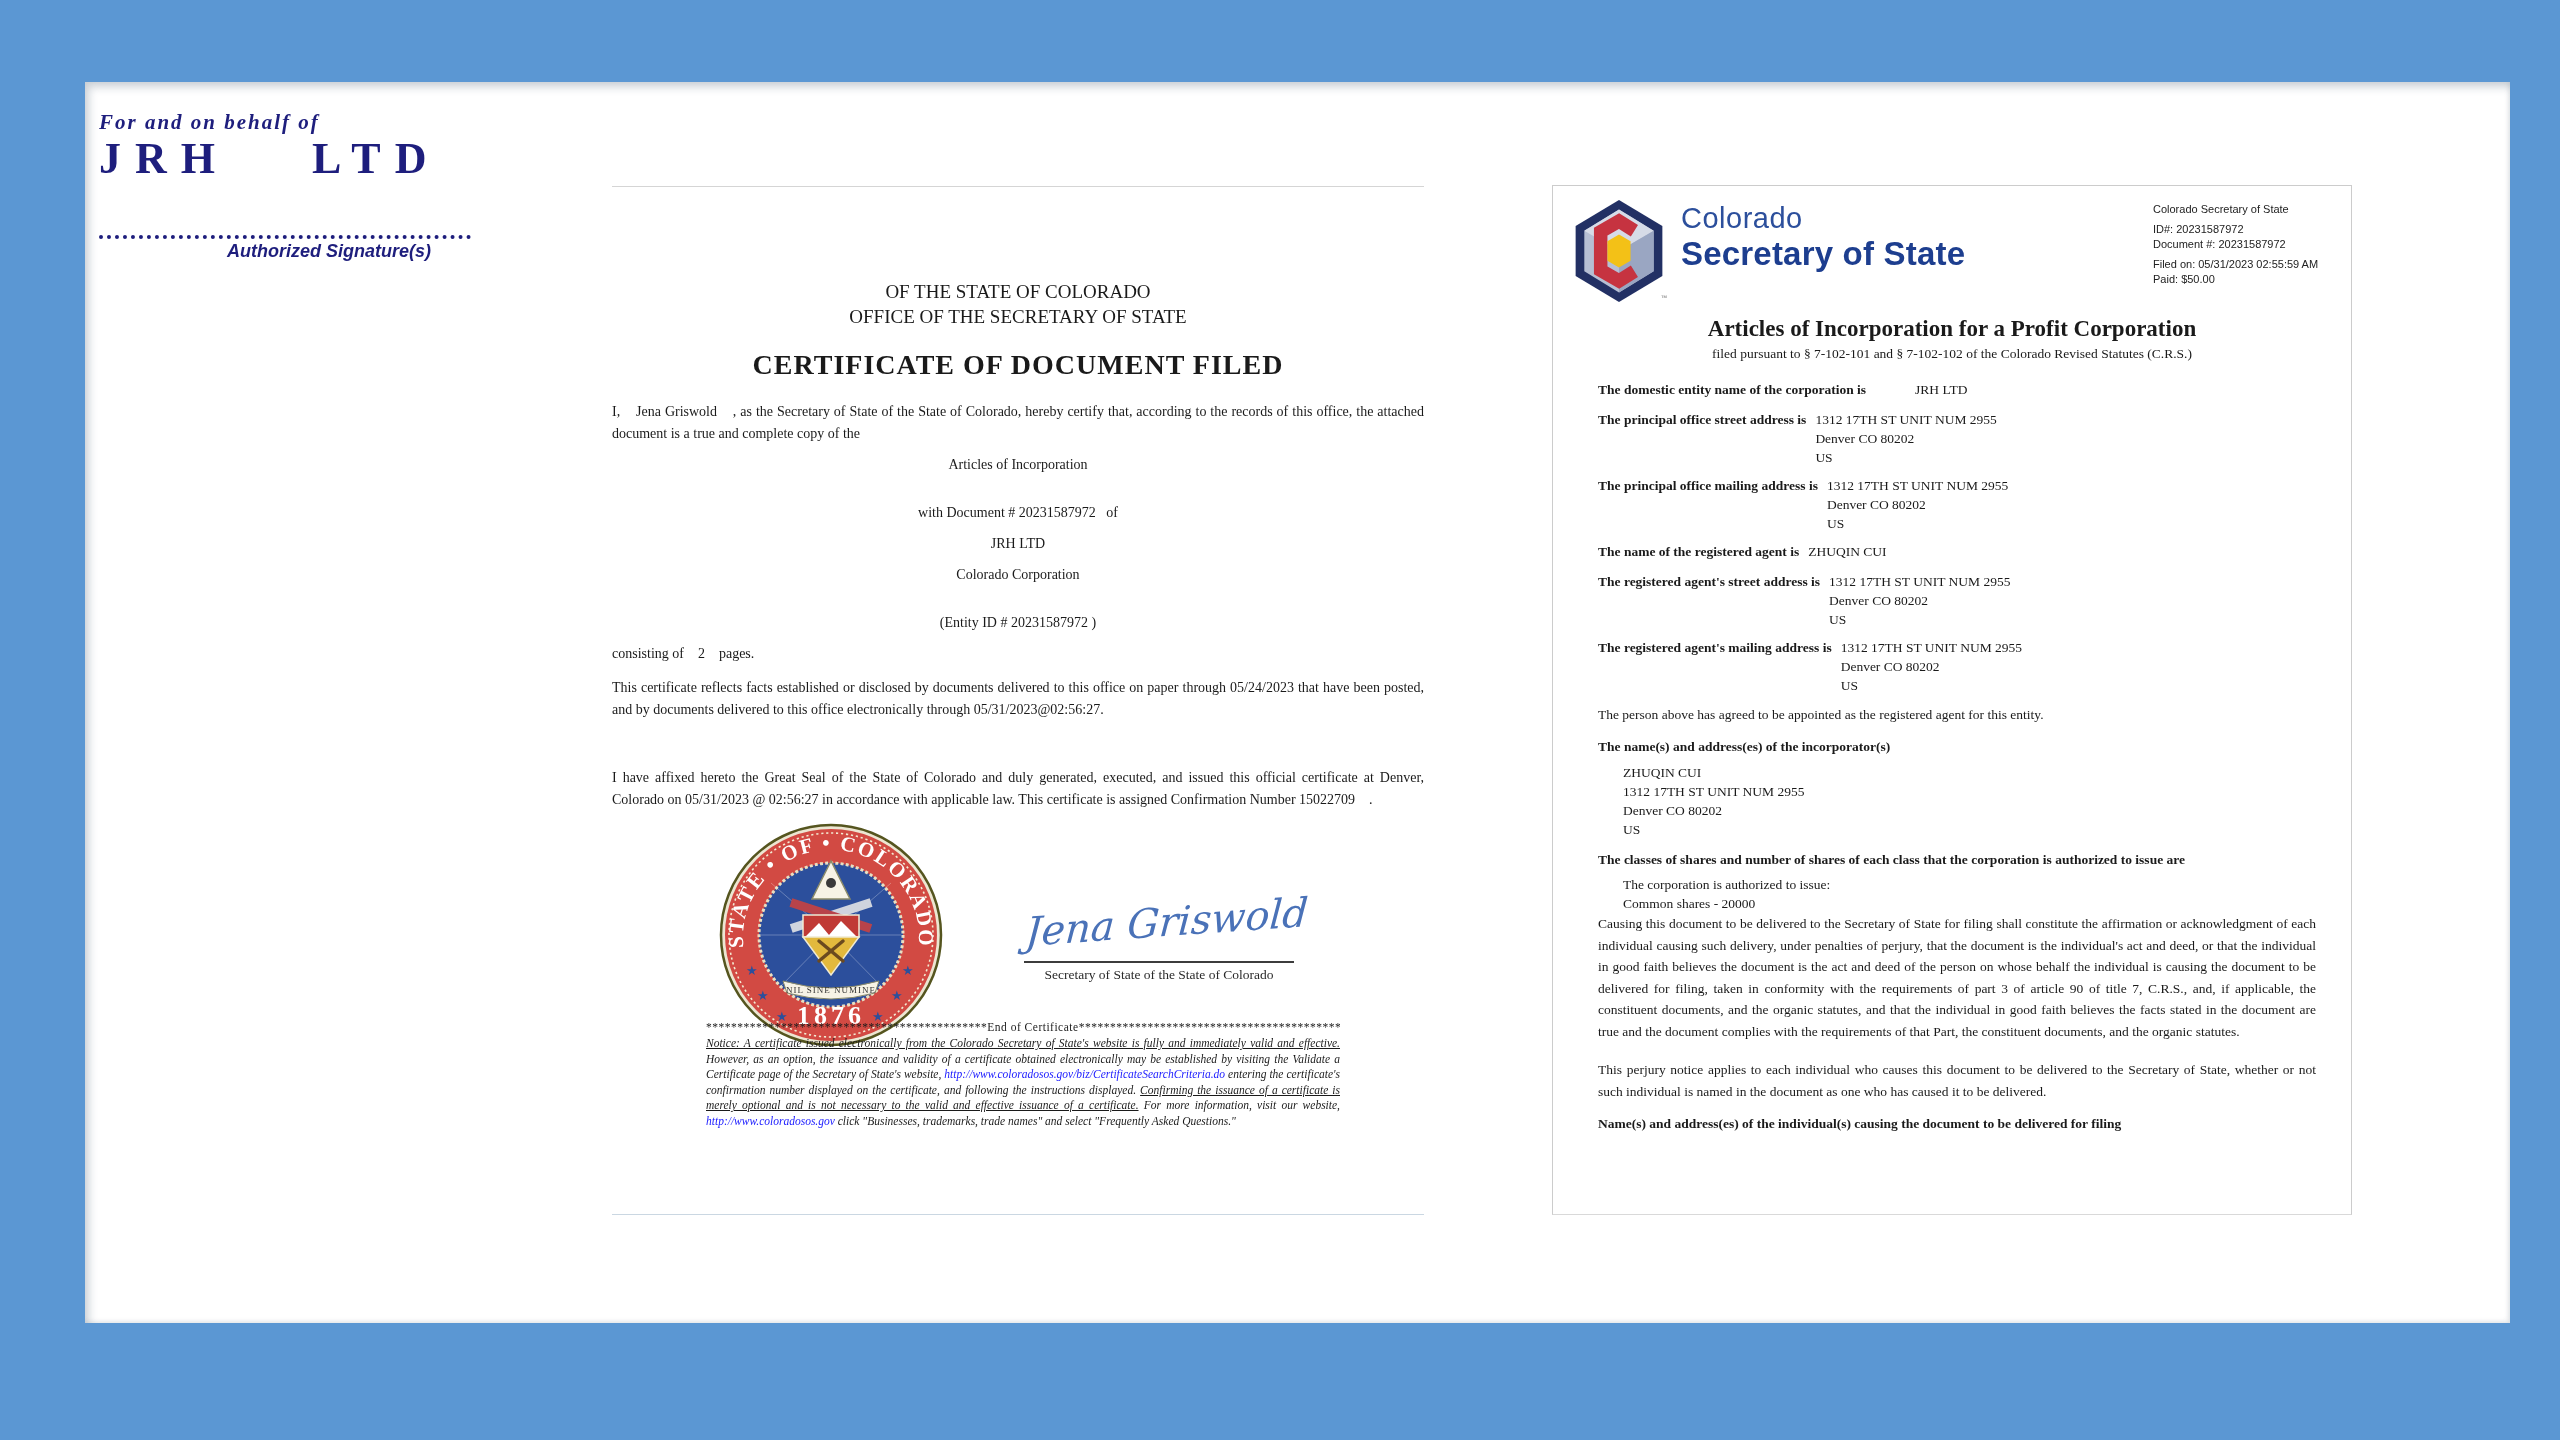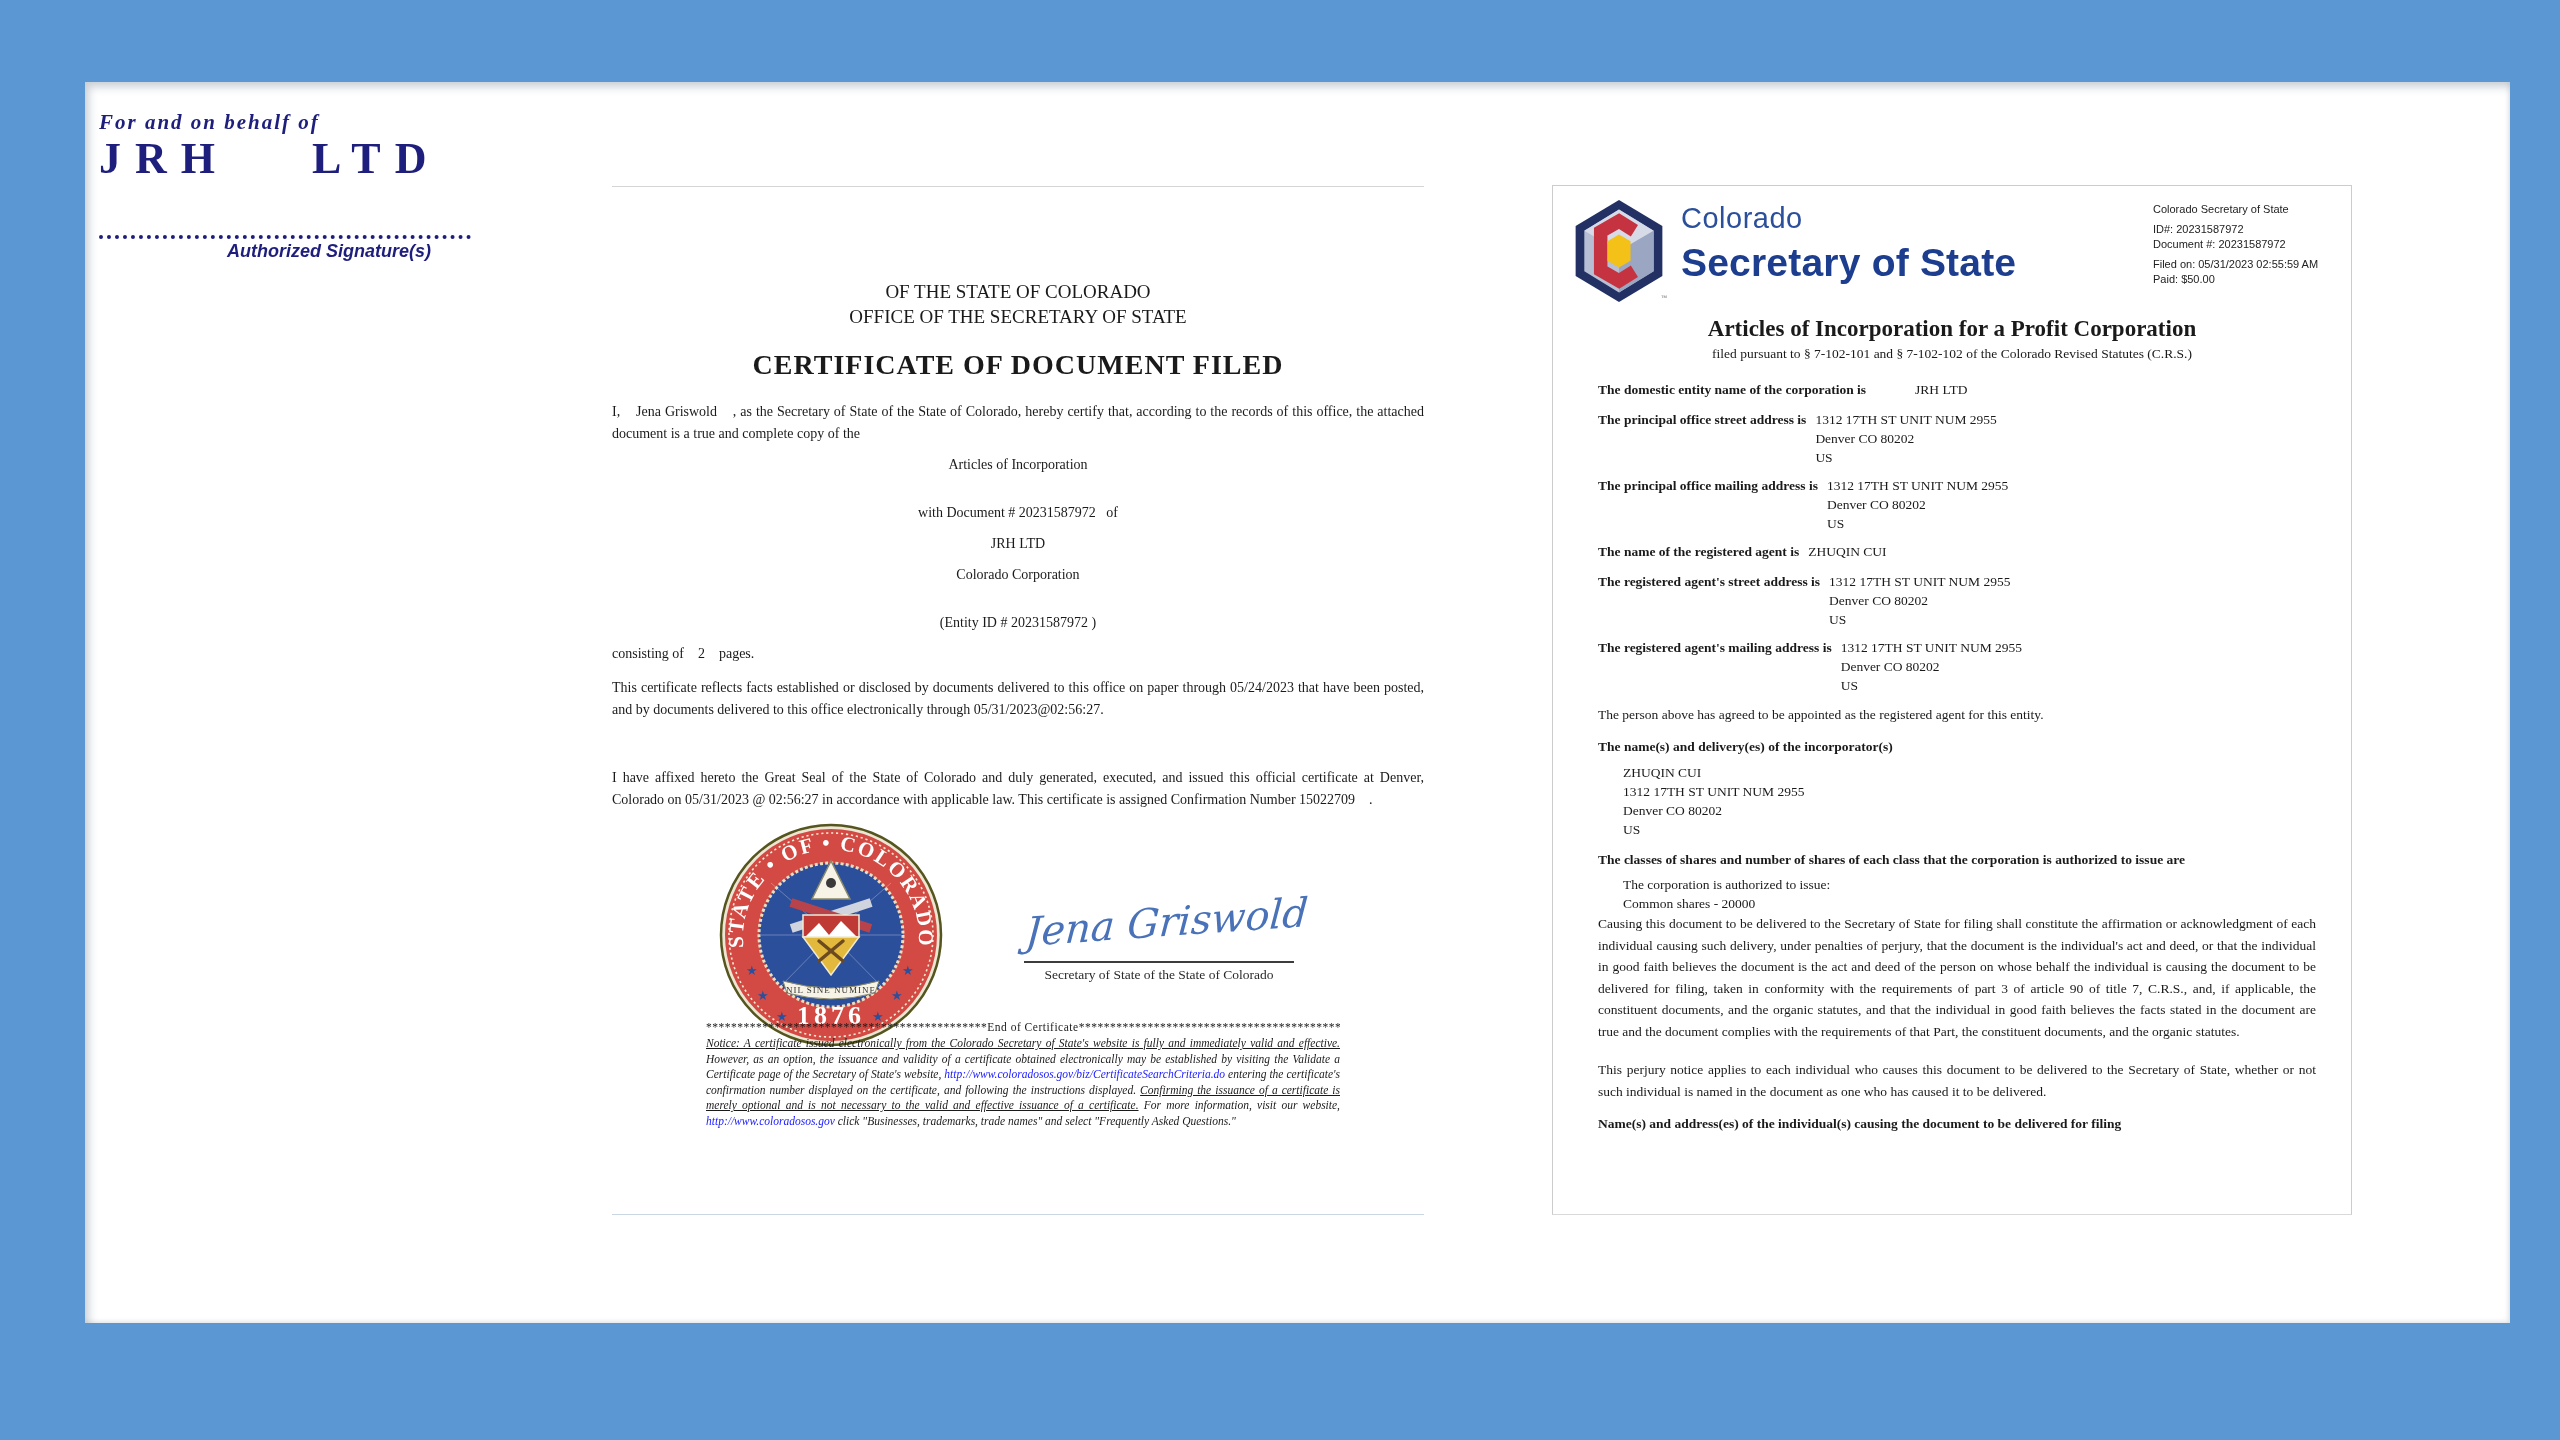--- a/index.html
+++ b/index.html
@@ -50,21 +50,21 @@
   .seg-link { color:#1a1aff; }
 
   
   #articles-page {
     position:absolute; left:1467px; top:103px; width:800px; height:1030px;
     background:#fff; border:1px solid #cccccc; border-bottom-color:#d9d9d9;
   }
   .logo-wrap { position:absolute; left:14px; top:12px; width:104px; height:106px; }
   .logo-text { position:absolute; left:128px; top:16px; font-family:"Liberation Sans",sans-serif; }
   .logo-line1 { font-size:29px; color:#2c4f9c; letter-spacing:0.5px; }
-  .logo-line2 { font-size:39px; font-weight:bold; color:#1d3e8f; margin-top:6px; letter-spacing:0.2px; }
+  .logo-line2 { font-size:33px; font-weight:bold; color:#1d3e8f; margin-top:0; letter-spacing:0.2px; }
 
   .meta { position:absolute; left:600px; top:16px; width:196px; font-family:"Liberation Sans",sans-serif; font-size:11px; line-height:15px; color:#222; }
   .meta .gap { margin-top:5px; }
 
   .art-title { position:absolute; top:130px; left:0; width:100%; text-align:center; font-size:23px; font-weight:bold; }
   .art-subtitle { position:absolute; top:160px; left:0; width:100%; text-align:center; font-size:13.5px; }
 
   .fields { position:absolute; left:45px; top:0; width:718px; font-size:13.5px; line-height:19px; }
   .frow { position:absolute; left:0; width:100%; display:flex; }
   .flabel { font-weight:bold; white-space:nowrap; margin-right:9px; }
@@ -236,21 +236,21 @@
         <span class="flabel">The registered agent's mailing address is</span>
         <div class="fvalue">
           <div>1312 17TH ST UNIT NUM 2955</div>
           <div>Denver CO 80202</div>
           <div>US</div>
         </div>
       </div>
 
       <div class="frow" style="top:519px;">The person above has agreed to be appointed as the registered agent for this entity.</div>
 
-      <div class="frow bhead" style="top:551px;">The name(s) and delivery(es) of the incorporator(s)</div>
+      <div class="frow bhead" style="top:551px;">The name(s) and address(es) of the incorporator(s)</div>
 
       <div class="pos indent" style="top:577px;">
         <div>ZHUQIN CUI</div>
         <div>1312 17TH ST UNIT NUM 2955</div>
         <div>Denver CO 80202</div>
         <div>US</div>
       </div>
 
       <div class="frow bhead" style="top:664px;">The classes of shares and number of shares of each class that the corporation is authorized to issue are</div>
 

